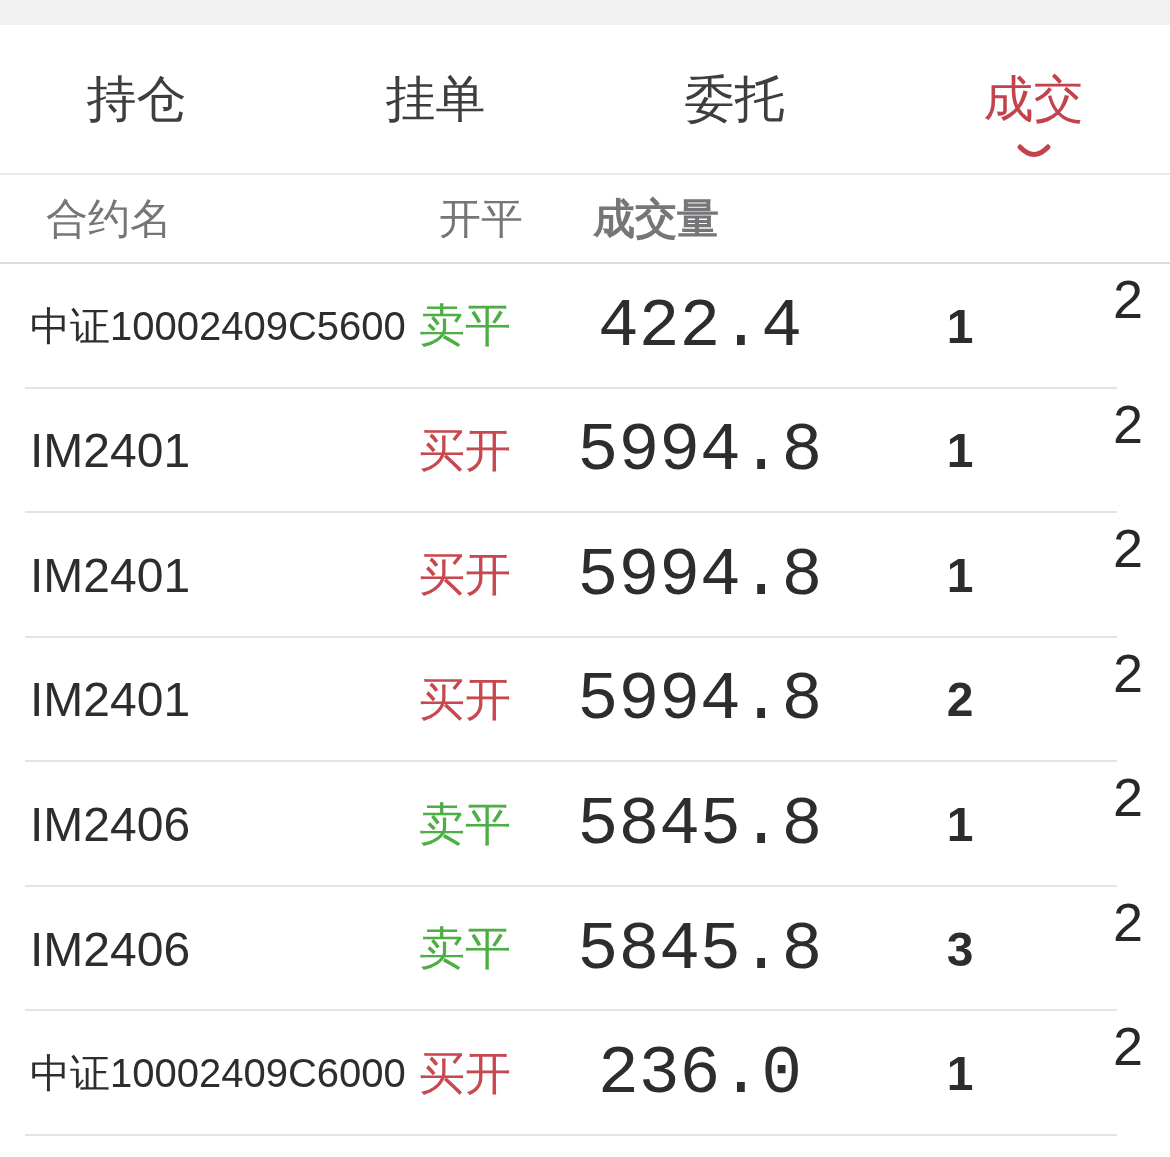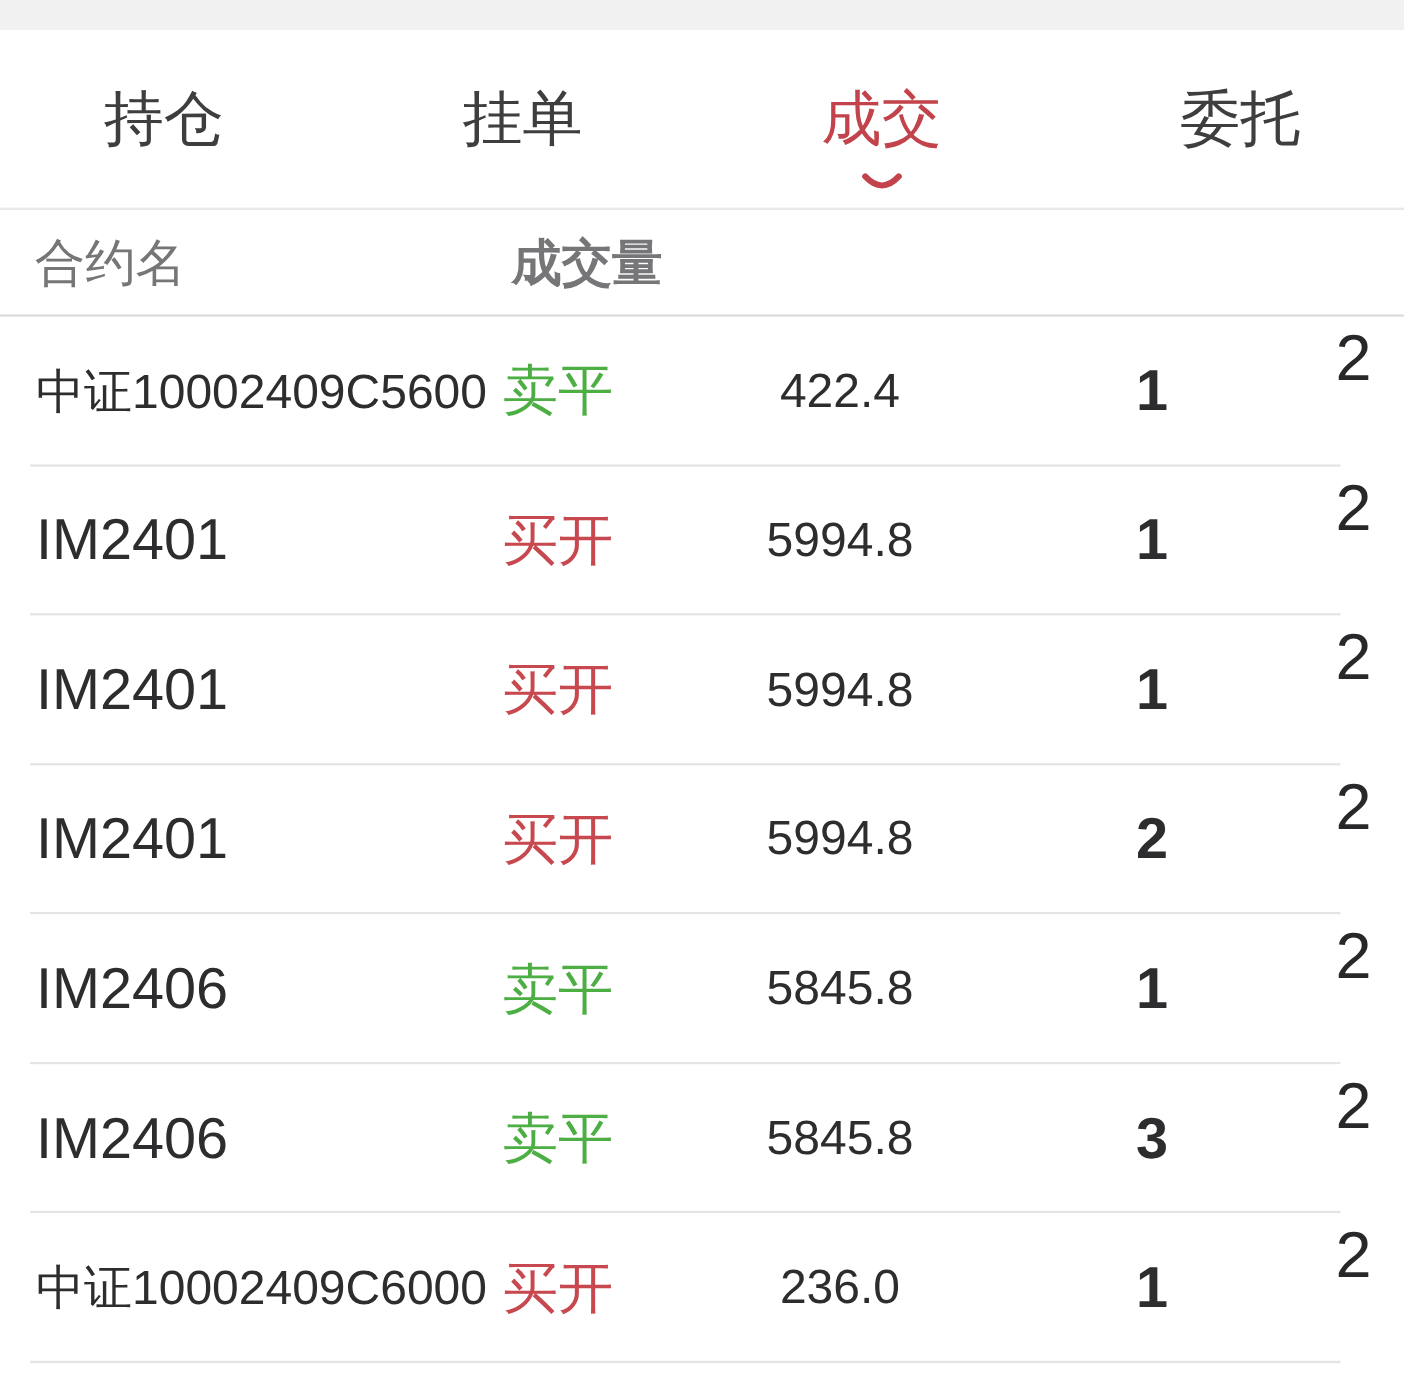--- a/index.html
+++ b/index.html
@@ -19,39 +19,39 @@
 
   .status-strip { height:25px; background:var(--strip-bg); }
 
   .tab-bar { height:150px; display:flex; border-bottom:2px solid #e9e9eb; background:#fff;gap:26px; }
   .tab { flex:1; position:relative; display:flex; align-items:center; justify-content:center;
     font-size:50px; color:var(--tab-text); cursor:pointer; }
   .tab.active { color:var(--accent); }
   .tab .indicator { position:absolute; left:50%; transform:translateX(-50%); bottom:12px; display:none; }
   .tab.active .indicator { display:block; }
 
-  .header-row { height:89px; display:flex; align-items:center; padding-left:29px;
+  .header-row { height:89px; display:flex; align-items:center; padding-left:46px;
     font-size:42px; color:var(--header-text); border-bottom:2px solid var(--header-divider); }
 
   .c1 { width:360px; text-align:left; white-space:nowrap; }
   .c2 { width:150px; text-align:center; }
   .c3 { width:320px; text-align:center; }
   .c4 { width:200px; text-align:center;font-weight:bold; }
 
   .rows { }
   .data-row { height:124.57px; position:relative; display:flex; align-items:center;
     padding-left:30px; font-size:48px; color:var(--row-text); background:#fff; }
   .data-row::after { content:""; position:absolute; left:25px; right:53px; bottom:0;
     height:2px; background:var(--divider); }
   .data-row .contract { font-size:48px; letter-spacing:0; }
   .data-row .contract.long { font-size:40px; }
   .data-row .side { font-size:46px; }
   .data-row .side.green { color:var(--sell-green); }
   .data-row .side.red { color:var(--buy-red); }
-  .data-row .price { font-size:40px; }
+  .data-row .price { font-size:68px;font-family:Liberation Mono, monospace; }
   .data-row .volume { font-size:48px; }
   .data-row .time-partial { position:absolute; right:27px; top:6px; font-size:54px;
     line-height:1.1; color:#28282b; }
 </style>
 </head>
 <body>
 
 <div class="status-strip"></div>
 
 <div class="tab-bar">
@@ -59,35 +59,36 @@
     <div class="tab">
       <span class="tab-label">持仓</span>
 
     </div>
 
     <div class="tab">
       <span class="tab-label">挂单</span>
 
     </div>
 
+    <div class="tab">
+      <span class="tab-label">委托</span>
+
+    </div>
+
     <div class="tab active">
       <span class="tab-label">成交</span>
       <svg class="indicator" width="38" height="18" viewBox="0 0 38 18">
         <path d="M5 4 Q19 19 33 4" fill="none" stroke="#c2434b" stroke-width="5" stroke-linecap="round"></path>
       </svg>
     </div>
-
-    <div class="tab">
-      <span class="tab-label">委托</span>
-
-    </div>
   </div>
 
 <div class="header-row">
   <div class="c1">合约名</div>
+  <div class="c2">开平</div>
   <div class="c4">成交量</div>
 </div>
 
 <div class="rows">
 
     <div class="data-row">
       <div class="c1 contract long">中证10002409C5600</div>
       <div class="c2 side green">卖平</div>
       <div class="c3 price">422.4</div>
       <div class="c4 volume">1</div>

